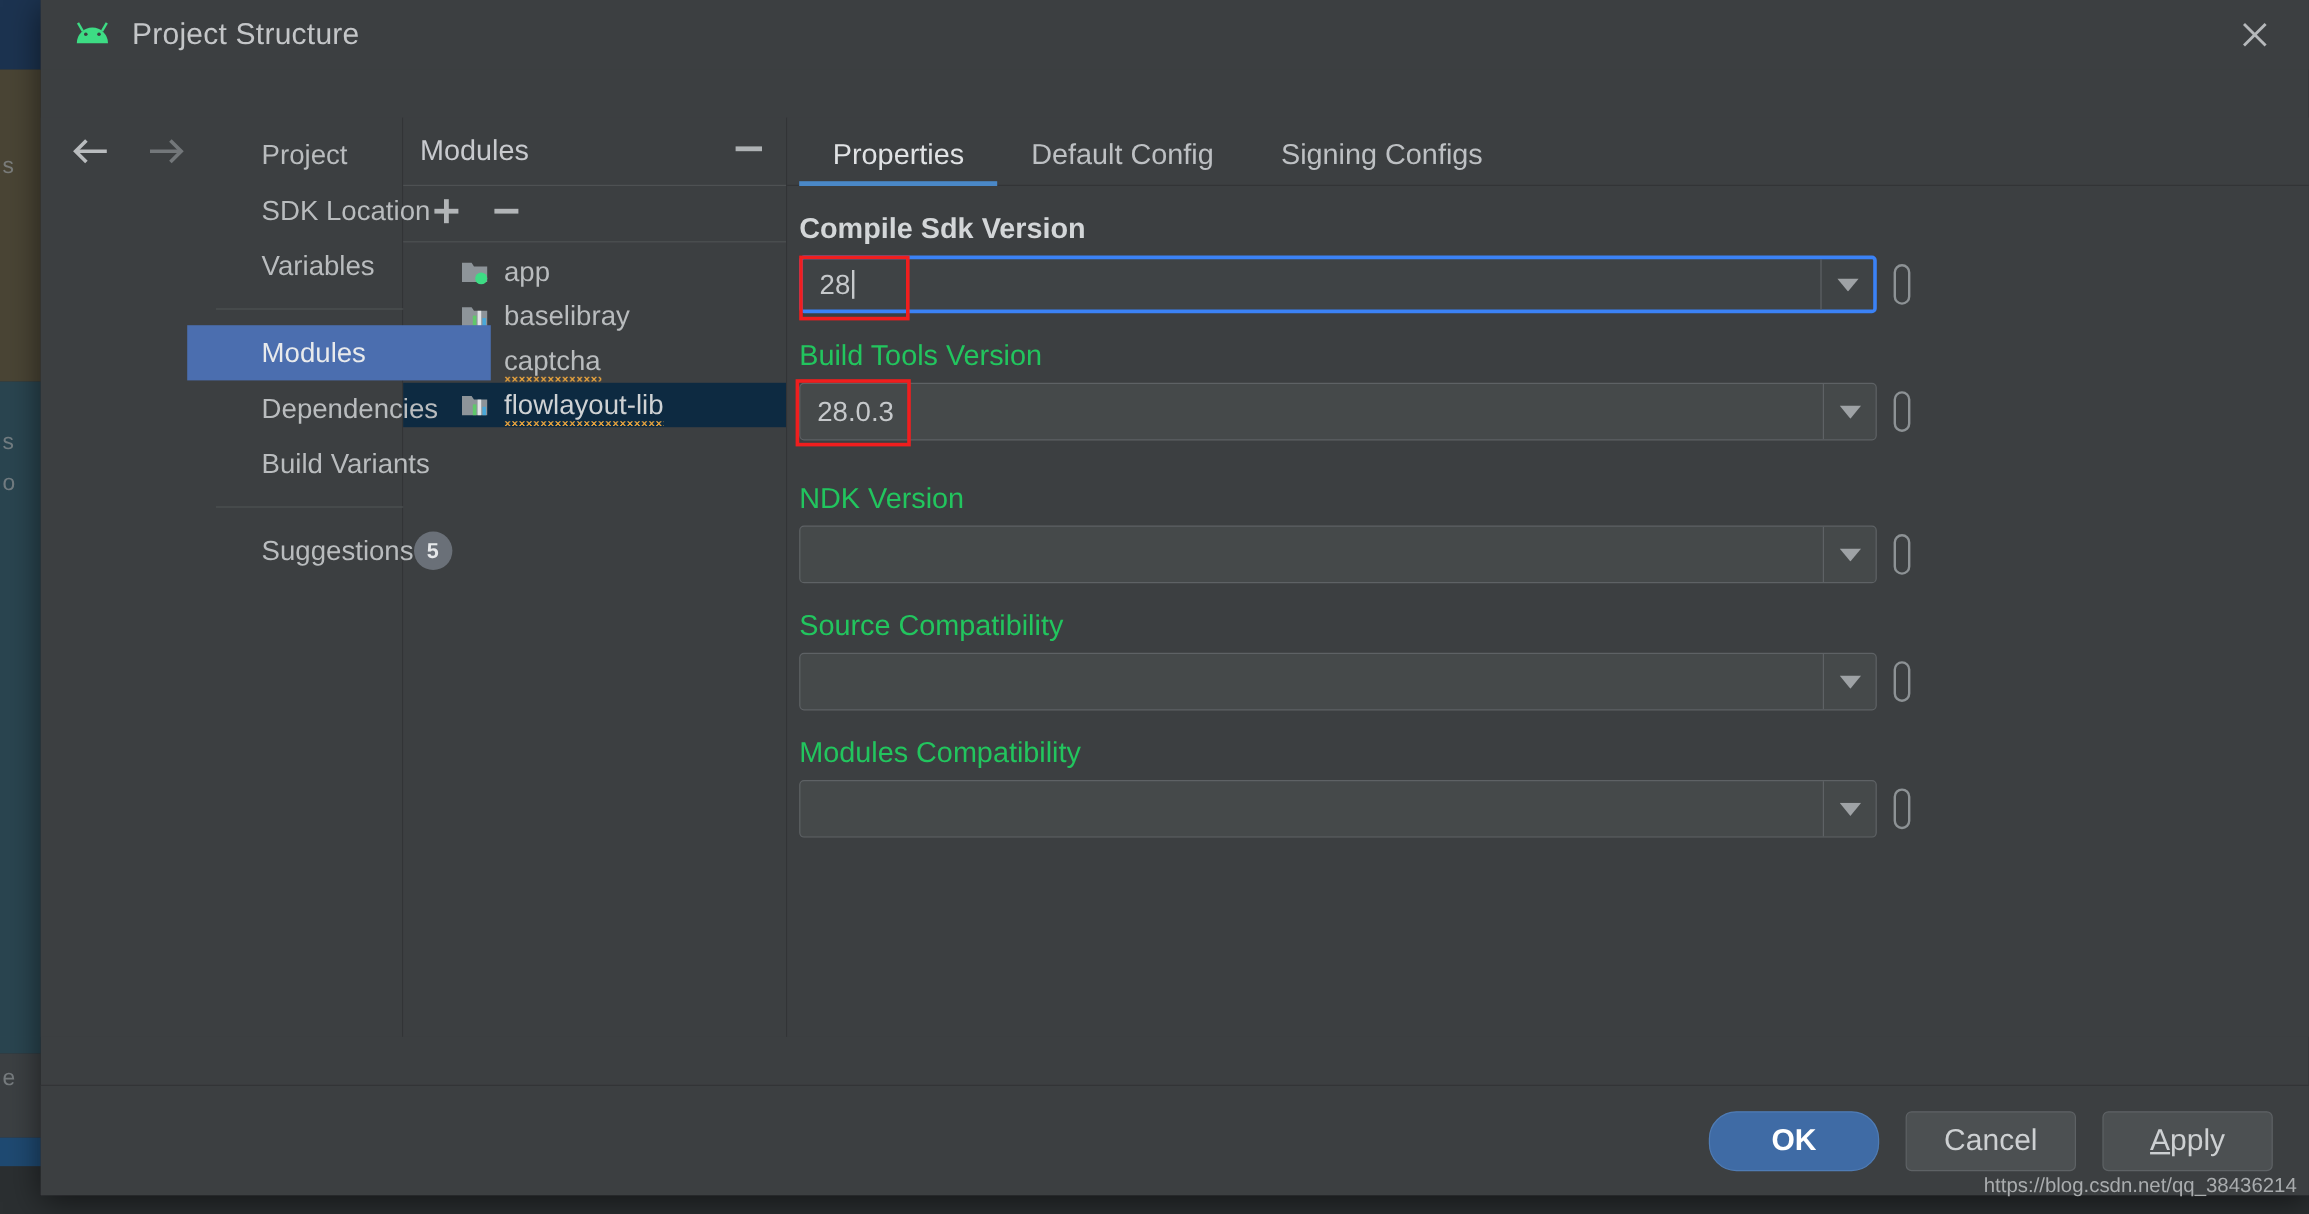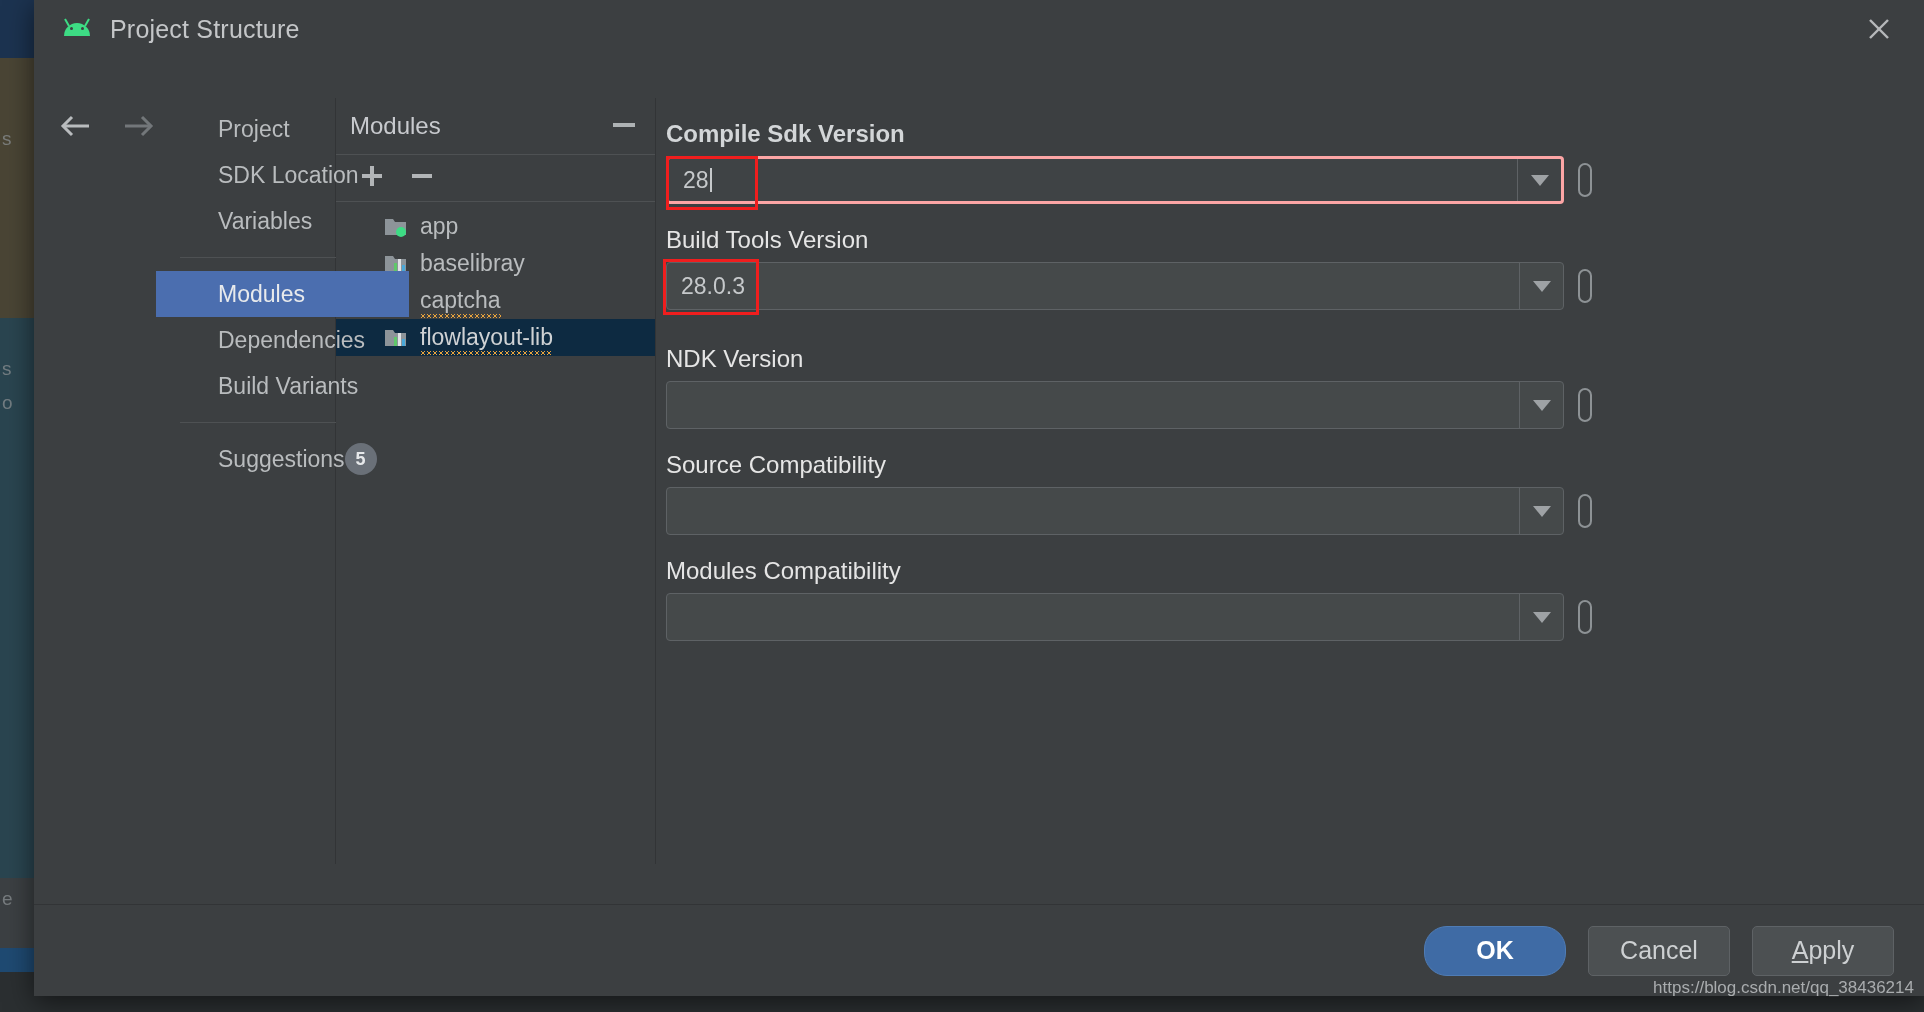--- a/index.html
+++ b/index.html
@@ -250,40 +250,40 @@
   }
 
   #form {
     flex: 1;
     padding: 22px 0 0 10px;
     overflow: hidden;
   }
   .field { margin-bottom: 8px; position: relative; }
   .field-label {
     font-size: 24px;
-    color: #e5e5e5;
+    color: #22c55e;
     margin-bottom: 8px;
     padding-left: 0;
   }
   .field-label.bold { font-weight: bold; color: #d3d6d8; }
 
   .field-row { display: flex; align-items: center; gap: 14px; }
 
   .combo {
     width: 898px;
     height: 48px;
     background: #45494a;
     border: 1px solid #5e6265;
     border-radius: 4px;
     display: flex;
     align-items: center;
     position: relative;
   }
   .combo.focused {
-    border: 3px solid #fca5a5;
+    border: 3px solid #3b82f6;
     background: #3f4345;
   }
   .combo-value {
     flex: 1;
     padding-left: 14px;
     font-size: 23px;
     color: #c6c9cb;
     white-space: nowrap;
     position: relative;
   }
@@ -519,20 +519,31 @@
               <rect x="18" y="12" width="3" height="7" fill="#4aa8d8"></rect>
             </svg>
           </span>
           <span class="module-label squiggle">flowlayout-lib</span>
         </div>
       </div>
     </div>
 
     <div id="content">
 
+      <div id="tabs">
+        <div class="tab active">
+          <span>Properties</span>
+        </div>
+        <div class="tab">
+          <span>Default Config</span>
+        </div>
+        <div class="tab">
+          <span>Signing Configs</span>
+        </div>
+      </div>
 
       <div id="form">
 
         <div class="field">
           <div class="field-label bold">Compile Sdk Version</div>
           <div class="field-row">
             <div class="combo focused">
               <div class="combo-value">
                 <span>28</span><span class="caret-bar"></span>
               </div>

